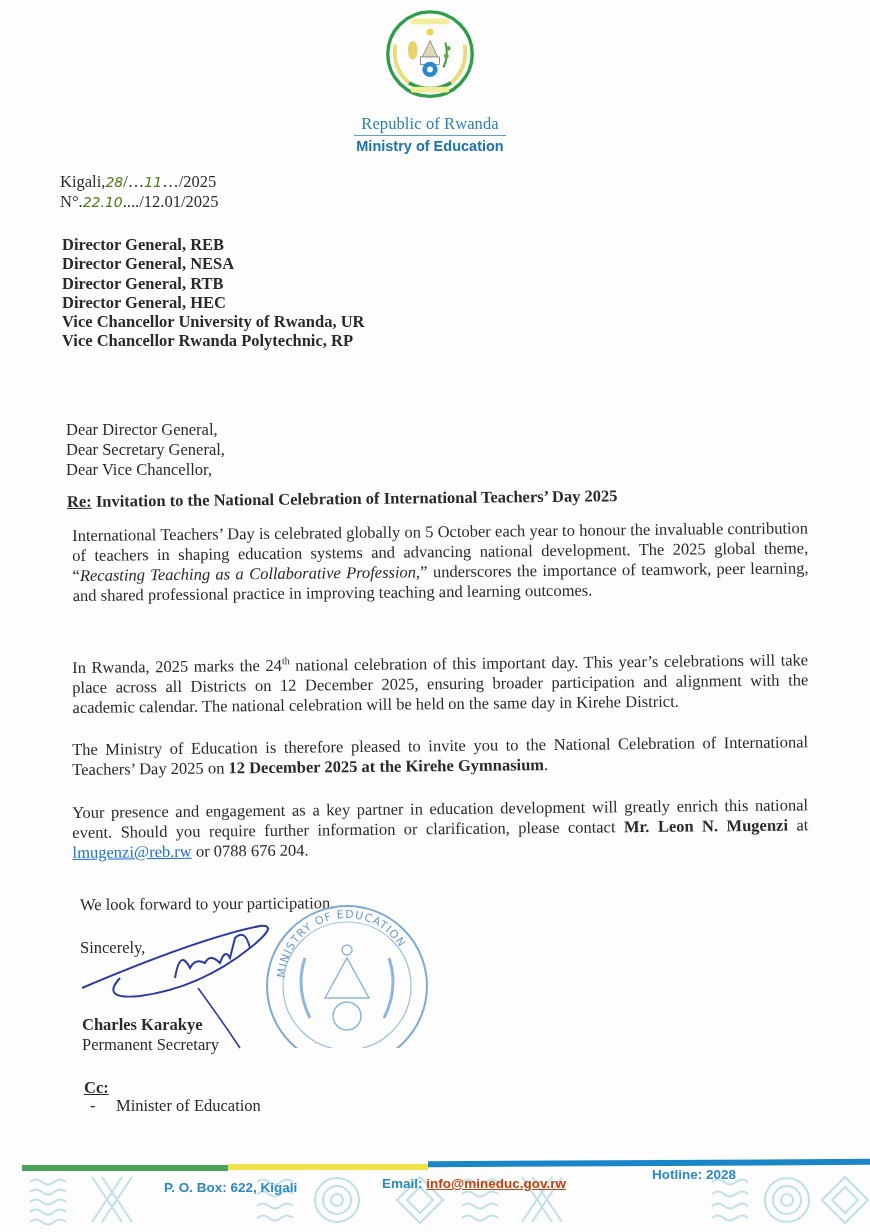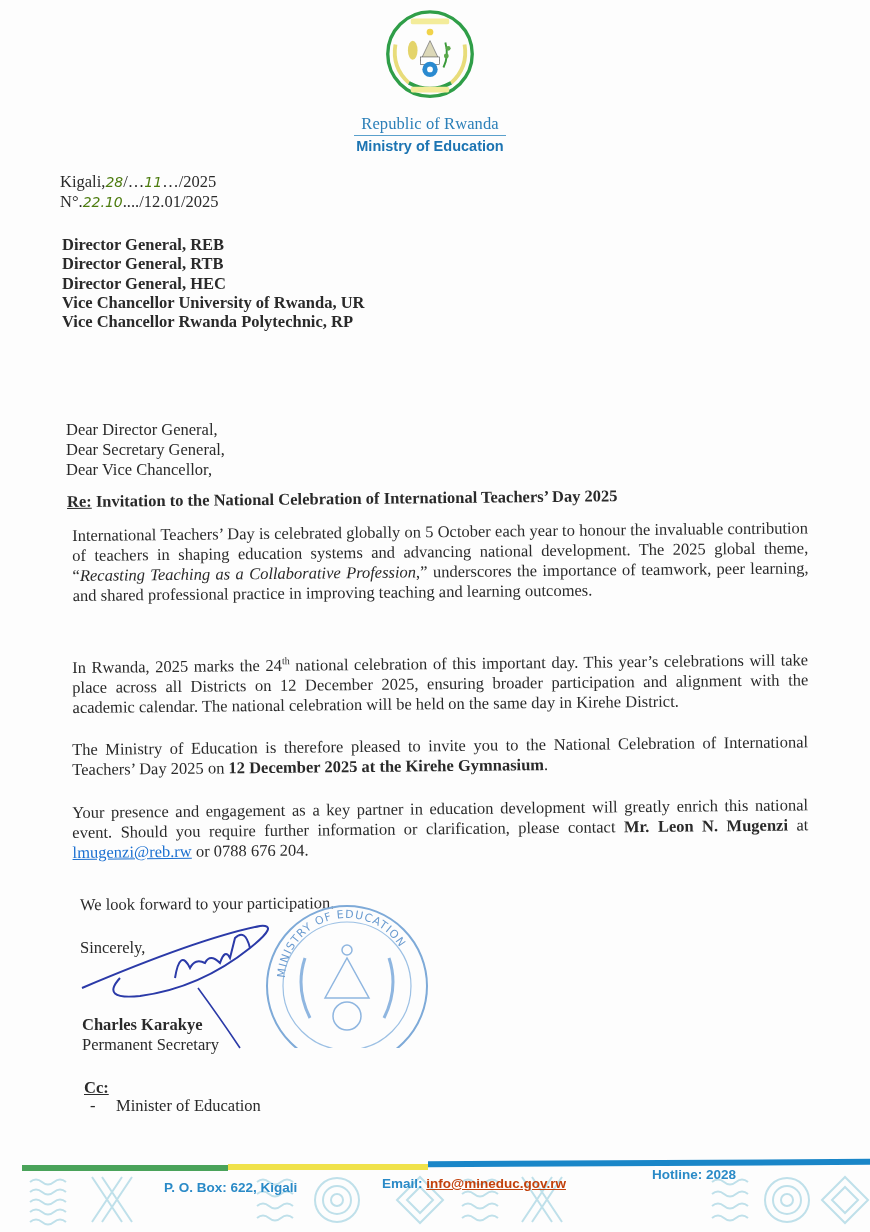--- a/index.html
+++ b/index.html
@@ -67,20 +67,21 @@
   <div>
     <span>Kigali,</span><span class="hand">28</span><span>/…</span><span class="hand">11</span><span>…</span><span>/2025</span>
   </div>
   <div>
     <span>N°.</span><span class="hand">22.10</span><span>..../12.01/2025</span>
   </div>
 </div>
 
 <div class="abs addr">
   <div>Director General, REB</div>
+  <div>Director General, NESA</div>
   <div>Director General, RTB</div>
   <div>Director General, HEC</div>
   <div>Vice Chancellor University of Rwanda, UR</div>
   <div>Vice Chancellor Rwanda Polytechnic, RP</div>
 </div>
 
 <div class="abs salut">
   <div>Dear Director General,</div>
   <div>Dear Secretary General,</div>
   <div>Dear Vice Chancellor,</div>

